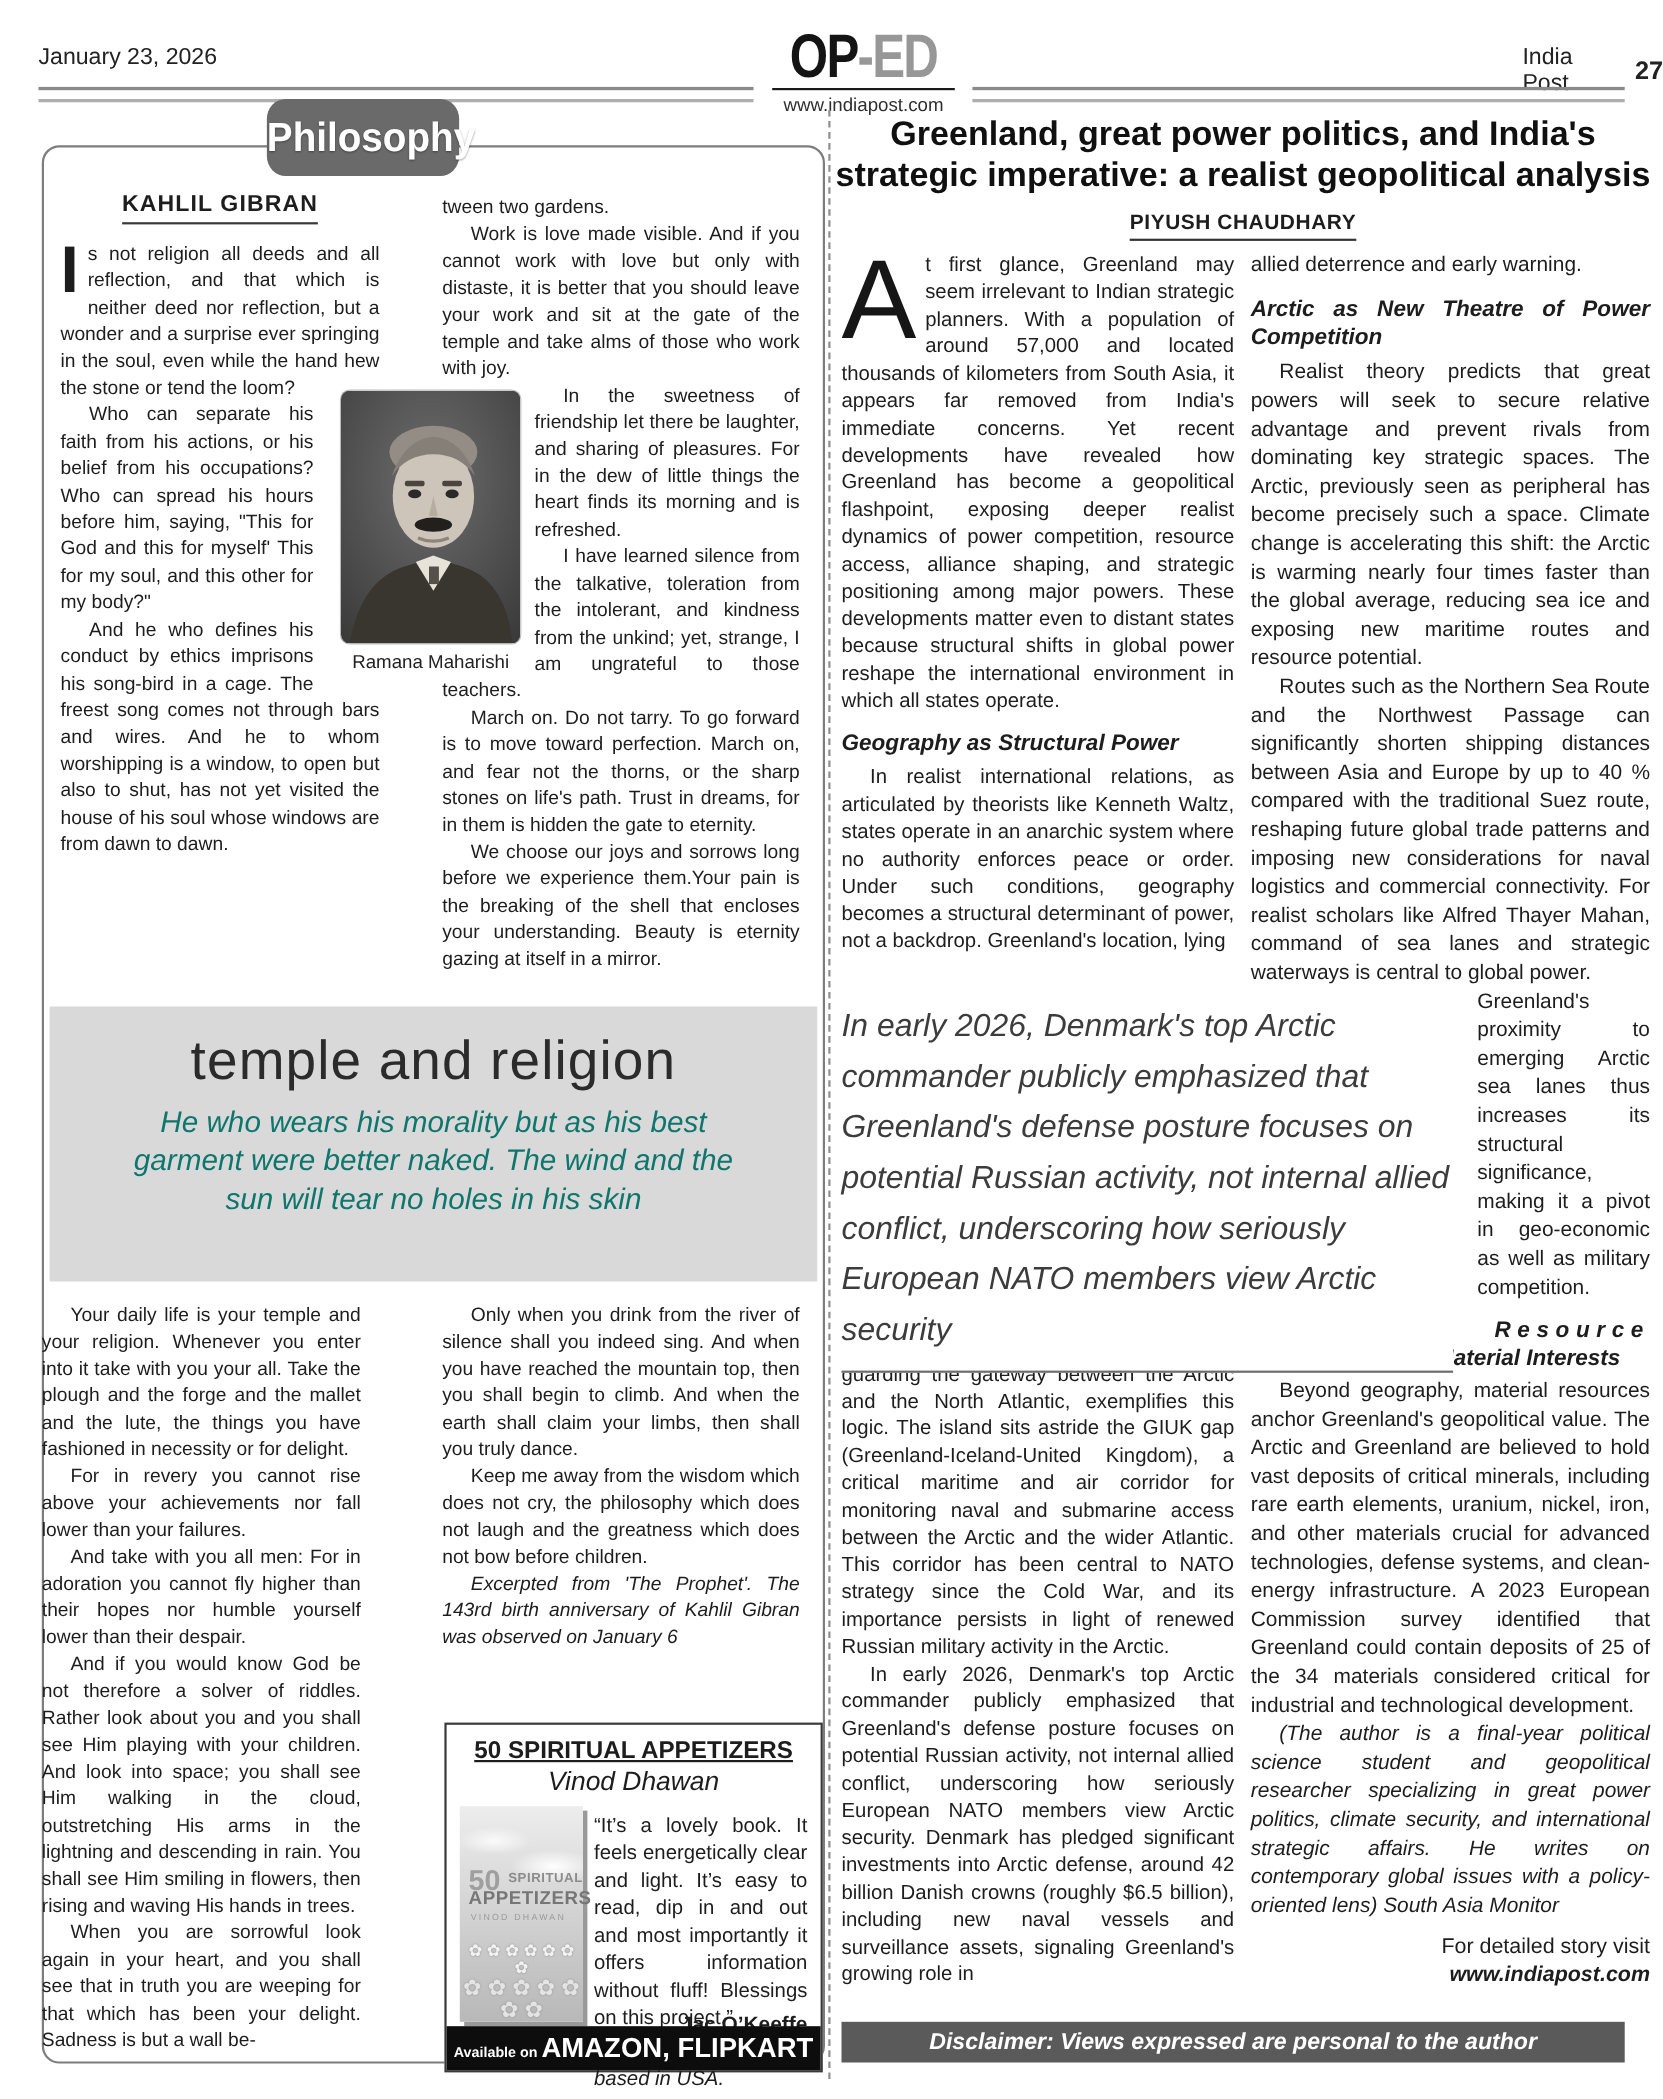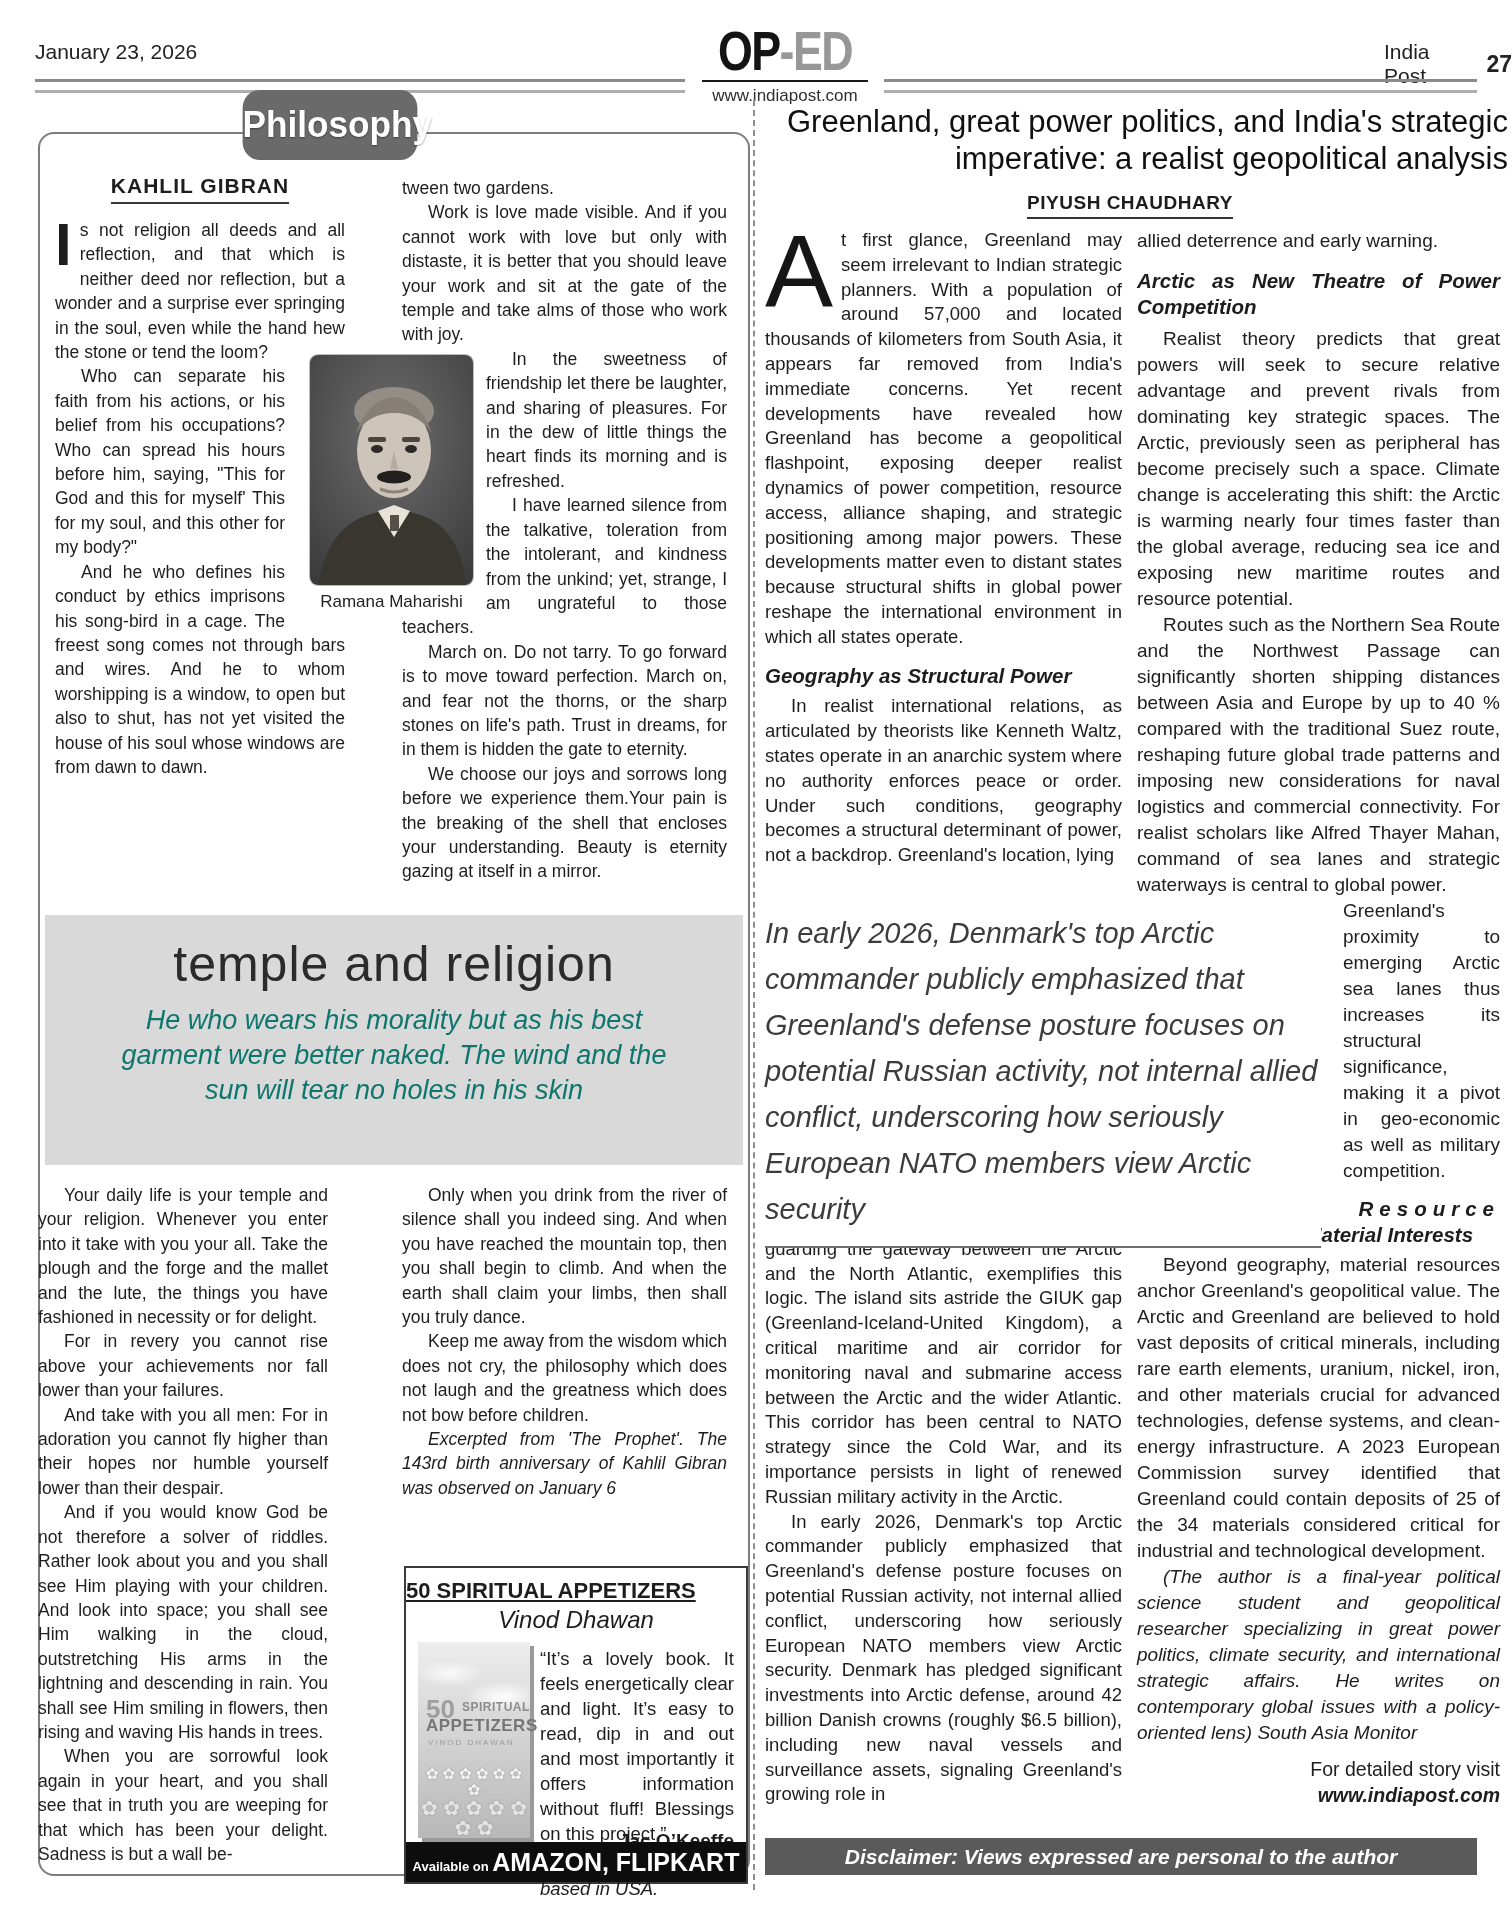--- a/index.html
+++ b/index.html
@@ -44,21 +44,21 @@
   .photo{left:310px;top:355px;width:163px;height:230px;z-index:3;border-radius:8px;overflow:hidden;
          box-shadow:0 0 0 1px #bbb;}
   .caption{left:295px;top:592px;width:193px;text-align:center;font-size:17px;color:#222;z-index:3;}
 
   .grayquote{left:45px;top:915px;width:698px;height:250px;background:#d9d9d9;z-index:2;text-align:center;}
   .gq-title{margin-top:20px;font-size:50px;line-height:1.16;color:#2b2b2b;letter-spacing:1px;}
   .gq-sub{margin:10px auto 0;width:586px;font-size:27px;font-style:italic;color:#0f766e;line-height:1.3;}
 
   
   .ad{left:404px;top:1566px;width:340px;height:314px;background:#fff;border:2px solid #3a3a3a;z-index:3;}
-  .ad-title{text-align:left;margin-top:10px;font-weight:bold;font-size:22px;text-decoration:underline;}
+  .ad-title{text-align:center;margin-top:10px;font-weight:bold;font-size:22px;text-decoration:underline;}
   .ad-author{text-align:center;font-style:italic;font-size:24px;margin-top:2px;}
   .cover{position:absolute;left:12px;top:74px;width:112px;height:196px;
          box-shadow:4px 4px 0 #9a9a9a;
          background:
           radial-gradient(ellipse 48px 18px at 28% 16%, #fafafa 0%, rgba(250,250,250,0) 70%),
           radial-gradient(ellipse 56px 22px at 76% 28%, #ffffff 0%, rgba(255,255,255,0) 70%),
           linear-gradient(#ededed, #cccccc 62%, #b8b8b8);}
   .cover .t1{position:absolute;left:8px;top:52px;font-size:26px;color:#9f9f9f;font-weight:bold;}
   .cover .t2{position:absolute;left:44px;top:58px;font-size:12px;color:#8c8c8c;font-weight:bold;letter-spacing:.5px;}
   .cover .t3{position:absolute;left:8px;top:74px;font-size:17px;color:#767676;font-weight:bold;letter-spacing:.5px;}
@@ -70,21 +70,21 @@
   .ad-qrole{position:absolute;left:134px;top:262px;width:194px;font-style:italic;font-size:18.5px;padding-top:24px;line-height:23px;}
   .ad-bar{position:absolute;left:0;bottom:0;width:100%;height:40px;background:#0d0d0d;color:#fff;
           text-align:center;line-height:40px;white-space:nowrap;}
   .ad-bar .pre{font-size:13px;font-weight:bold;}
   .ad-bar .big{font-size:25px;font-weight:bold;}
 
   
   .divider{left:753px;top:100px;height:1790px;width:0;border-left:2px dashed #8f8f8f;}
 
   
-  .g-title{left:752px;top:104px;width:756px;text-align:right;font-weight:normal;font-size:31px;line-height:1.18;color:#101010;}
+  .g-title{left:752px;top:104px;width:756px;text-align:center;font-weight:bold;font-size:31px;line-height:1.18;color:#101010;}
   .g-byline{left:752px;top:192px;width:756px;text-align:center;}
   .g-byline span{display:inline-block;font-weight:bold;font-size:19px;letter-spacing:.5px;
                  border-bottom:2px solid #333;padding-bottom:3px;}
   .g-body{font-size:18.5px;line-height:24.8px;text-align:justify;}
   .g-body p{margin:0;text-indent:26px;}
   .g-body p.noind{text-indent:0;}
   .g-col1{left:765px;top:228px;width:357px;}
   .g-col1-low{left:765px;top:1212px;width:357px;}
   .g-col2{left:1137px;top:228px;width:363px;font-size:19px;line-height:26px;}
   .g-head{font-weight:bold;font-style:italic;font-size:20.5px;margin:14px 0 6px;text-align:justify;}

